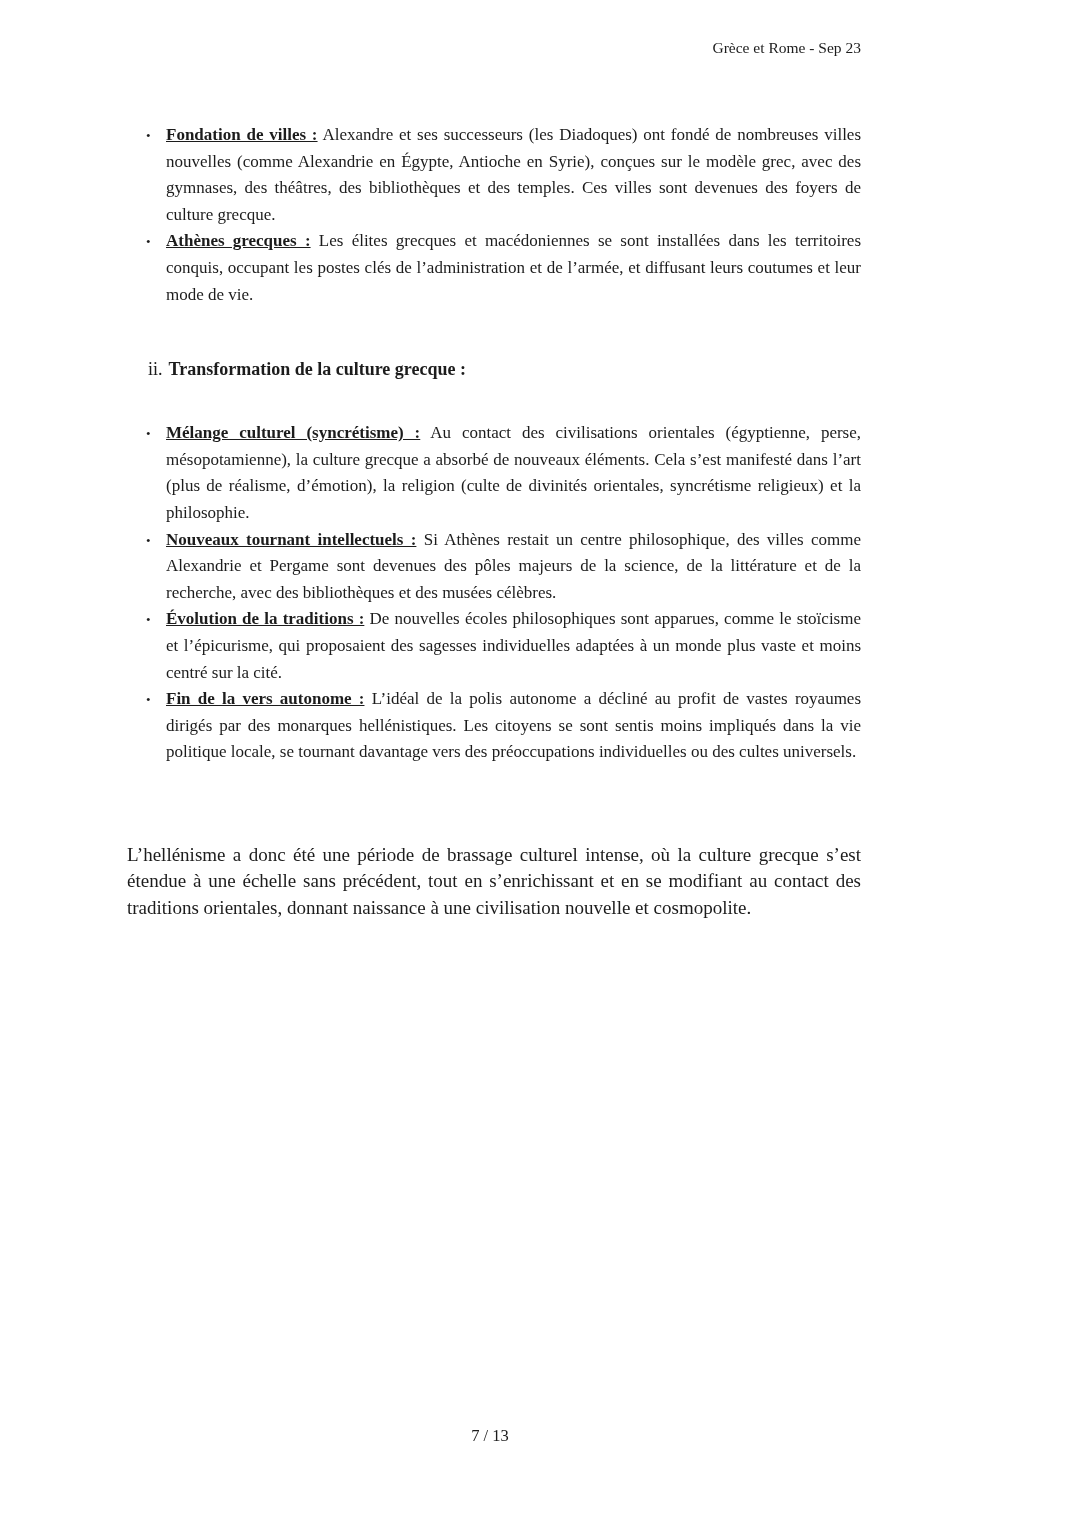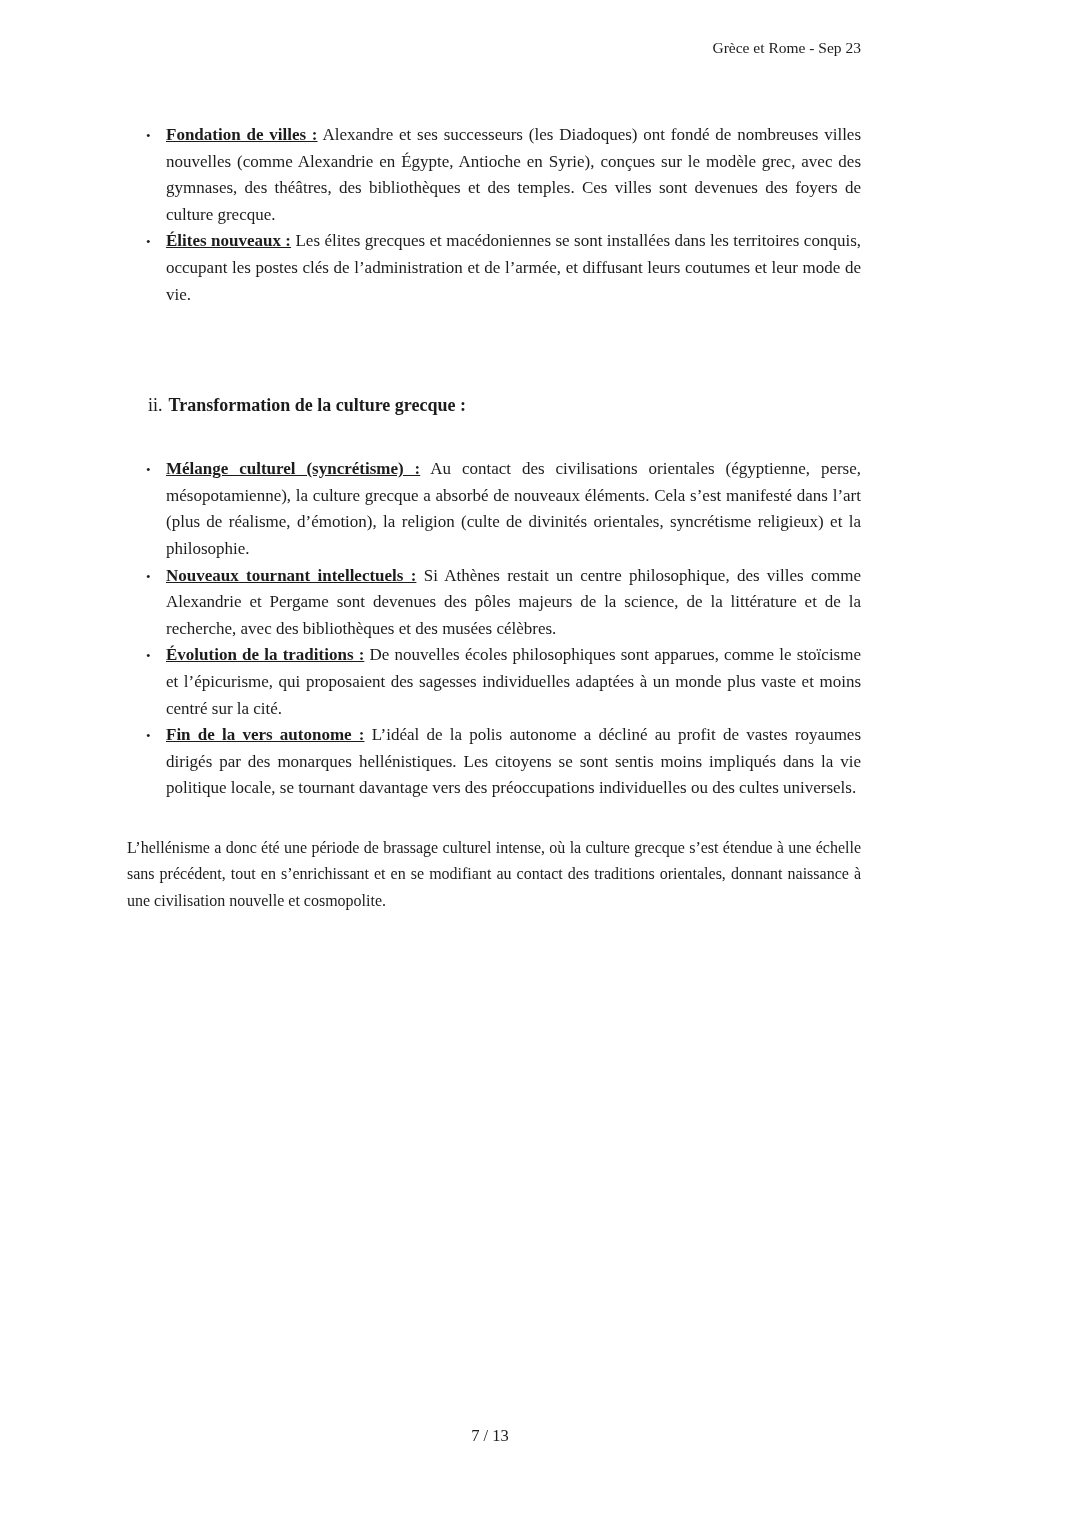--- a/index.html
+++ b/index.html
@@ -29,31 +29,31 @@
       line-height: 26.6px;
     }
     .li .bullet {
       position: absolute;
       left: 19px;
       top: 1px;
       font-size: 13px;
     }
     .b { font-weight: bold; text-decoration: underline; }
     .heading {
-      margin-top: 84px;
+      margin-top: 48px;
       padding-left: 21px;
       font-size: 18px;
       line-height: 26px;
     }
     .heading .numeral { font-weight: normal; margin-right: 6px; }
     .heading .title { font-weight: bold; }
     .closing {
-      margin-top: 33px;
+      margin-top: 76px;
       text-align: justify;
-      font-size: 16px;
+      font-size: 19px;
       line-height: 26.6px;
     }
     .footer {
       position: absolute;
       left: 0;
       right: 8px;
       top: 1426px;
       text-align: center;
       font-size: 16.5px;
     }
@@ -68,21 +68,21 @@
   </div>
 
   <div class="bullet-list">
     <div class="li">
       <span class="bullet">•</span>
       <span class="b">Fondation de villes :</span>
       <span>Alexandre et ses successeurs (les Diadoques) ont fondé de nombreuses villes nouvelles (comme Alexandrie en Égypte, Antioche en Syrie), conçues sur le modèle grec, avec des gymnases, des théâtres, des bibliothèques et des temples. Ces villes sont devenues des foyers de culture grecque.</span>
     </div>
     <div class="li">
       <span class="bullet">•</span>
-      <span class="b">Élites nouveaux :</span>
+      <span class="b">Athènes grecques :</span>
       <span>Les élites grecques et macédoniennes se sont installées dans les territoires conquis, occupant les postes clés de l’administration et de l’armée, et diffusant leurs coutumes et leur mode de vie.</span>
     </div>
   </div>
 
   <div class="heading">
     <span class="numeral">ii.</span><span class="title">Transformation de la culture grecque :</span>
   </div>
 
   <div class="bullet-list second">
     <div class="li">

